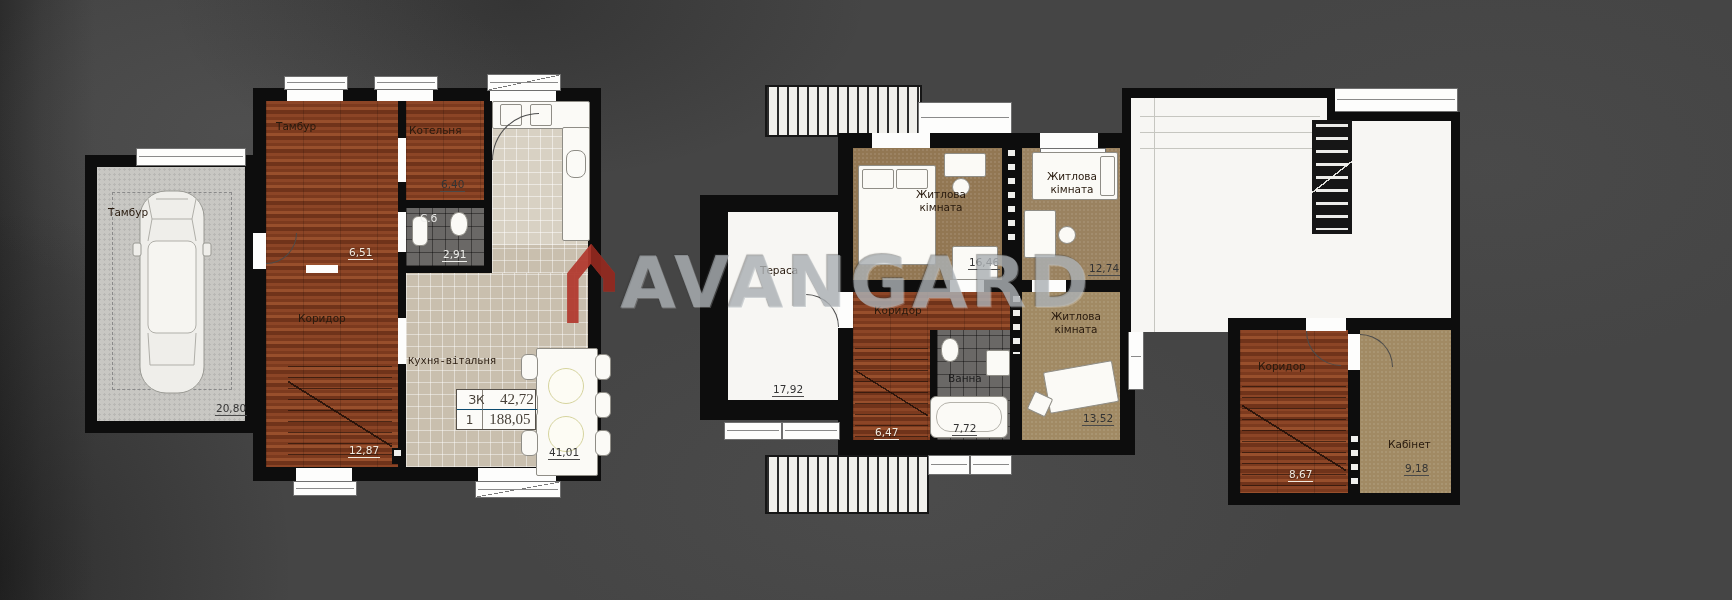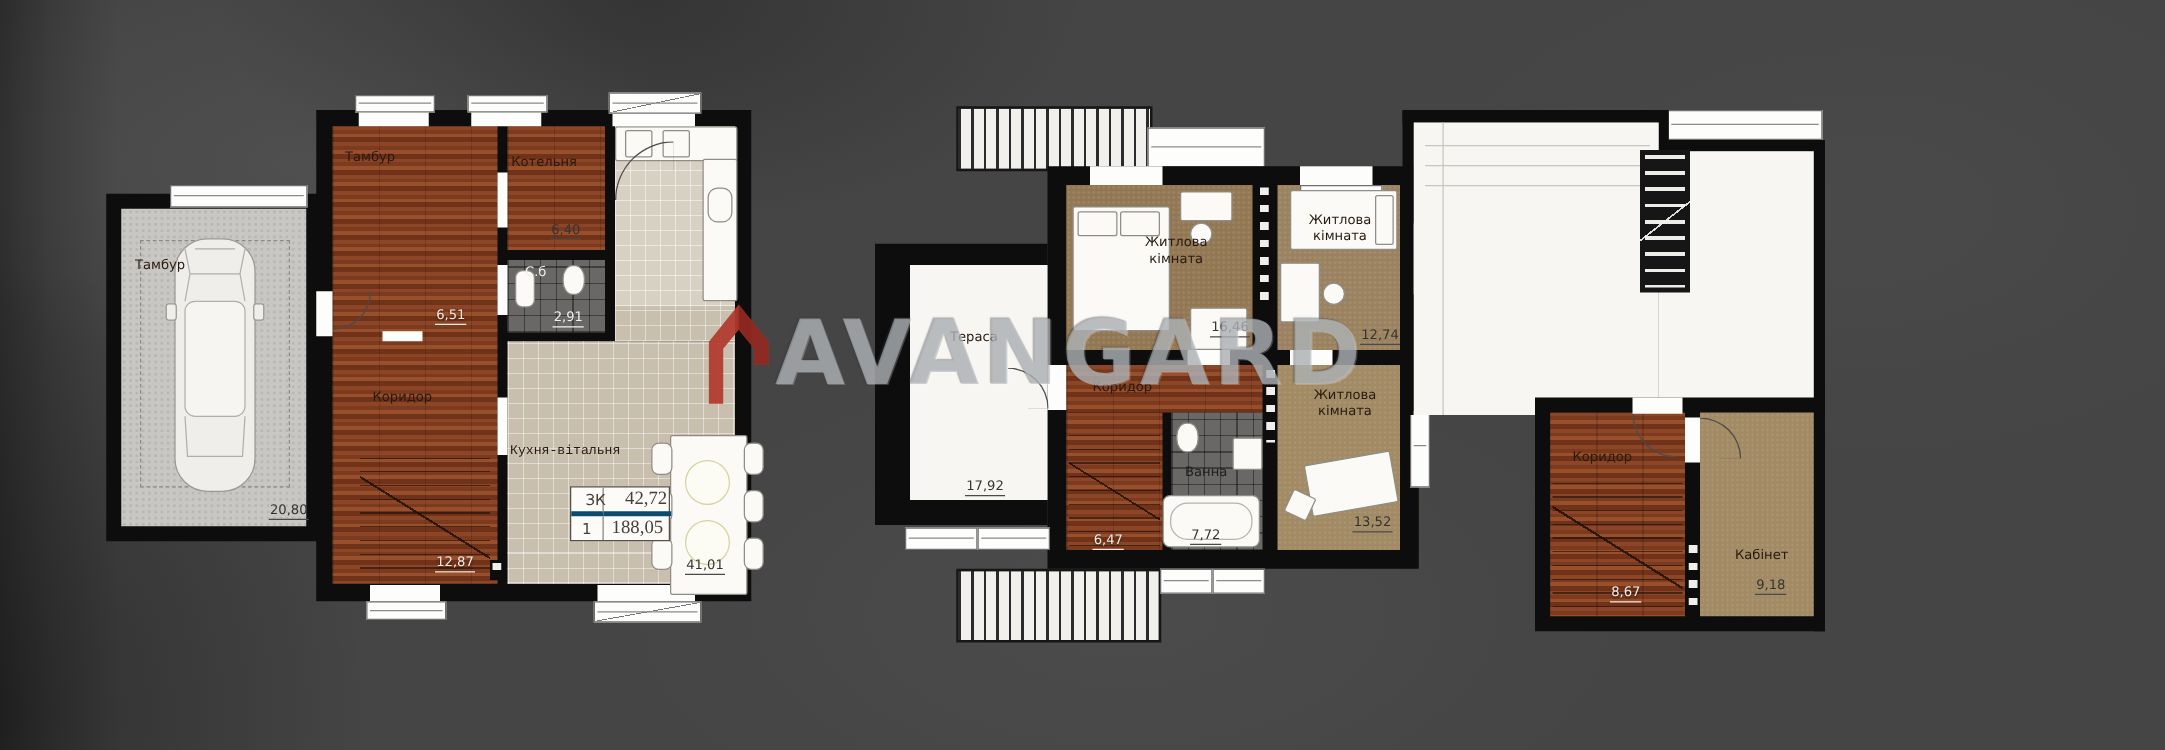--- a/index.html
+++ b/index.html
@@ -44,21 +44,21 @@
   .plate{position:absolute;border-radius:50%;background:#fdfcf4;border:1px solid #d6d49e;}
   .shaftstrip{position:absolute;width:7px;background:repeating-linear-gradient(180deg,#efefec 0 6px, transparent 6px 14px);}
   .roofline{position:absolute;background:#c6c6c0;}
   .dash{position:absolute;border:1px dashed #8a8a8a;}
   .lbl{position:absolute;font-size:10.5px;line-height:1.2;color:#27190d;white-space:nowrap;}
   .lblc{text-align:center;white-space:normal;}
   .num{position:absolute;font-size:10.5px;line-height:1.2;color:#343434;border-bottom:1px solid #4a4a4a;padding:0 1px;}
   .numw{color:#f2ebe0;border-color:#f2ebe0;text-shadow:0 1px 2px rgba(0,0,0,.55);}
   .infobox{position:absolute;display:grid;grid-template-columns:26px 1fr;background:#fcfbf8;border:1px solid #55504a;color:#474038;}
   .infobox div{display:flex;align-items:center;justify-content:center;font-size:12px;padding:1px 3px;}
-  .infobox .b{border-bottom:4px solid #0c4a6e;padding-left:17px;}
+  .infobox .b{border-bottom:1px solid #0c4a6e;padding-left:17px;}
   .infobox .r{border-right:1px solid #8a857d;}
   .infobox .big{font-size:15px;font-family:Liberation Serif, serif;}
   #wmtext{position:absolute;left:620px;top:240px;font-size:72px;font-weight:bold;letter-spacing:3px;
     color:rgba(183,189,194,.62);text-shadow:1px 1px 0 rgba(255,255,255,.22), -1px -1px 1px rgba(55,55,55,.4);}
 </style>
 </head>
 <body>
 
 <div id="canvas">
 

